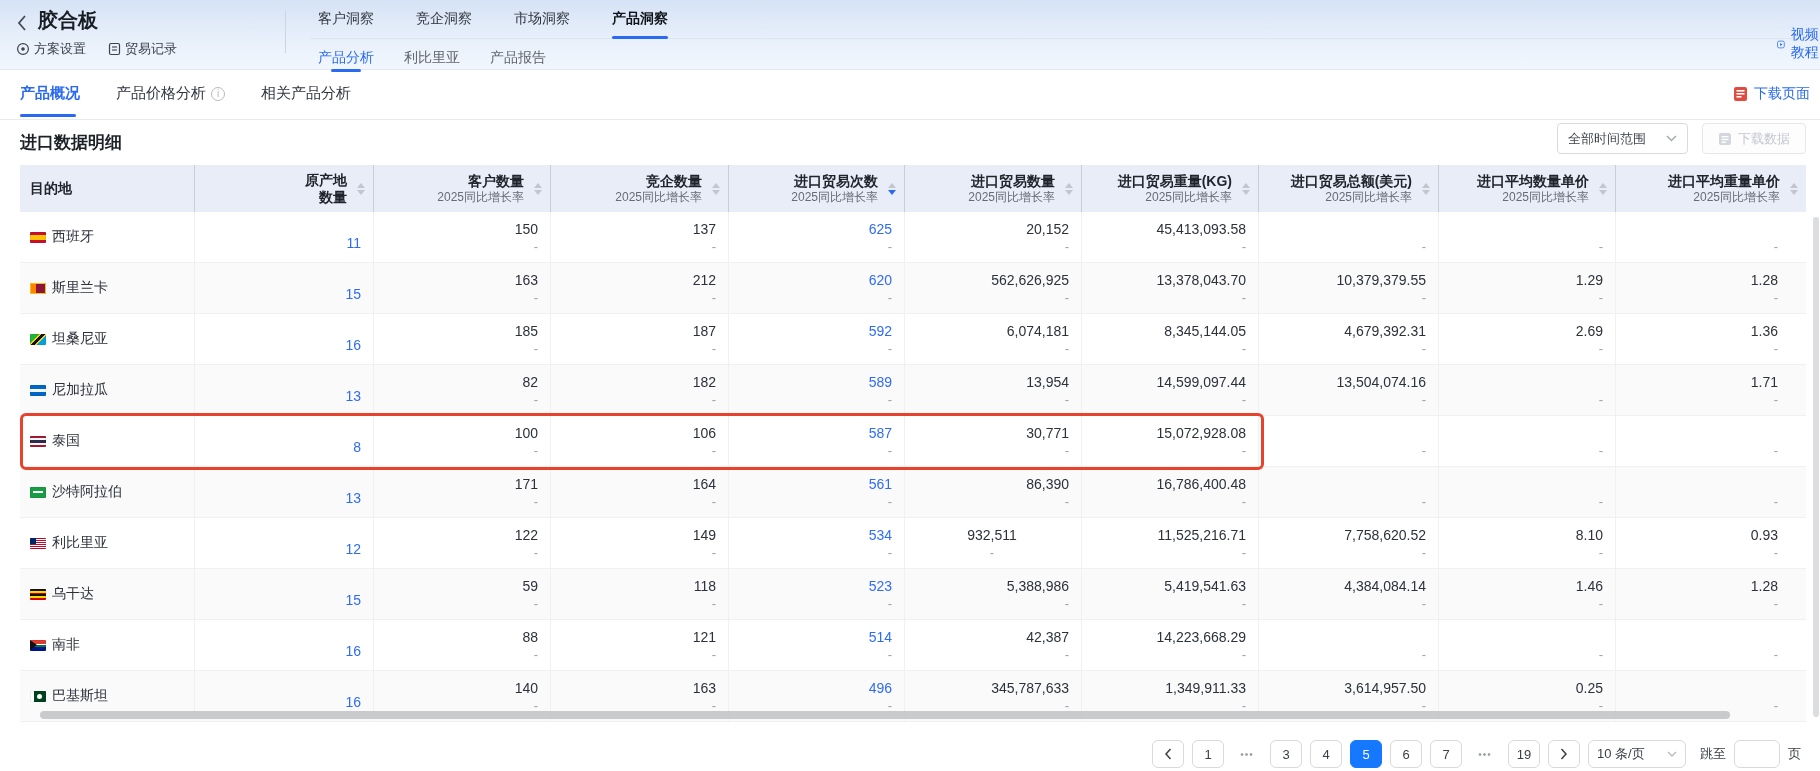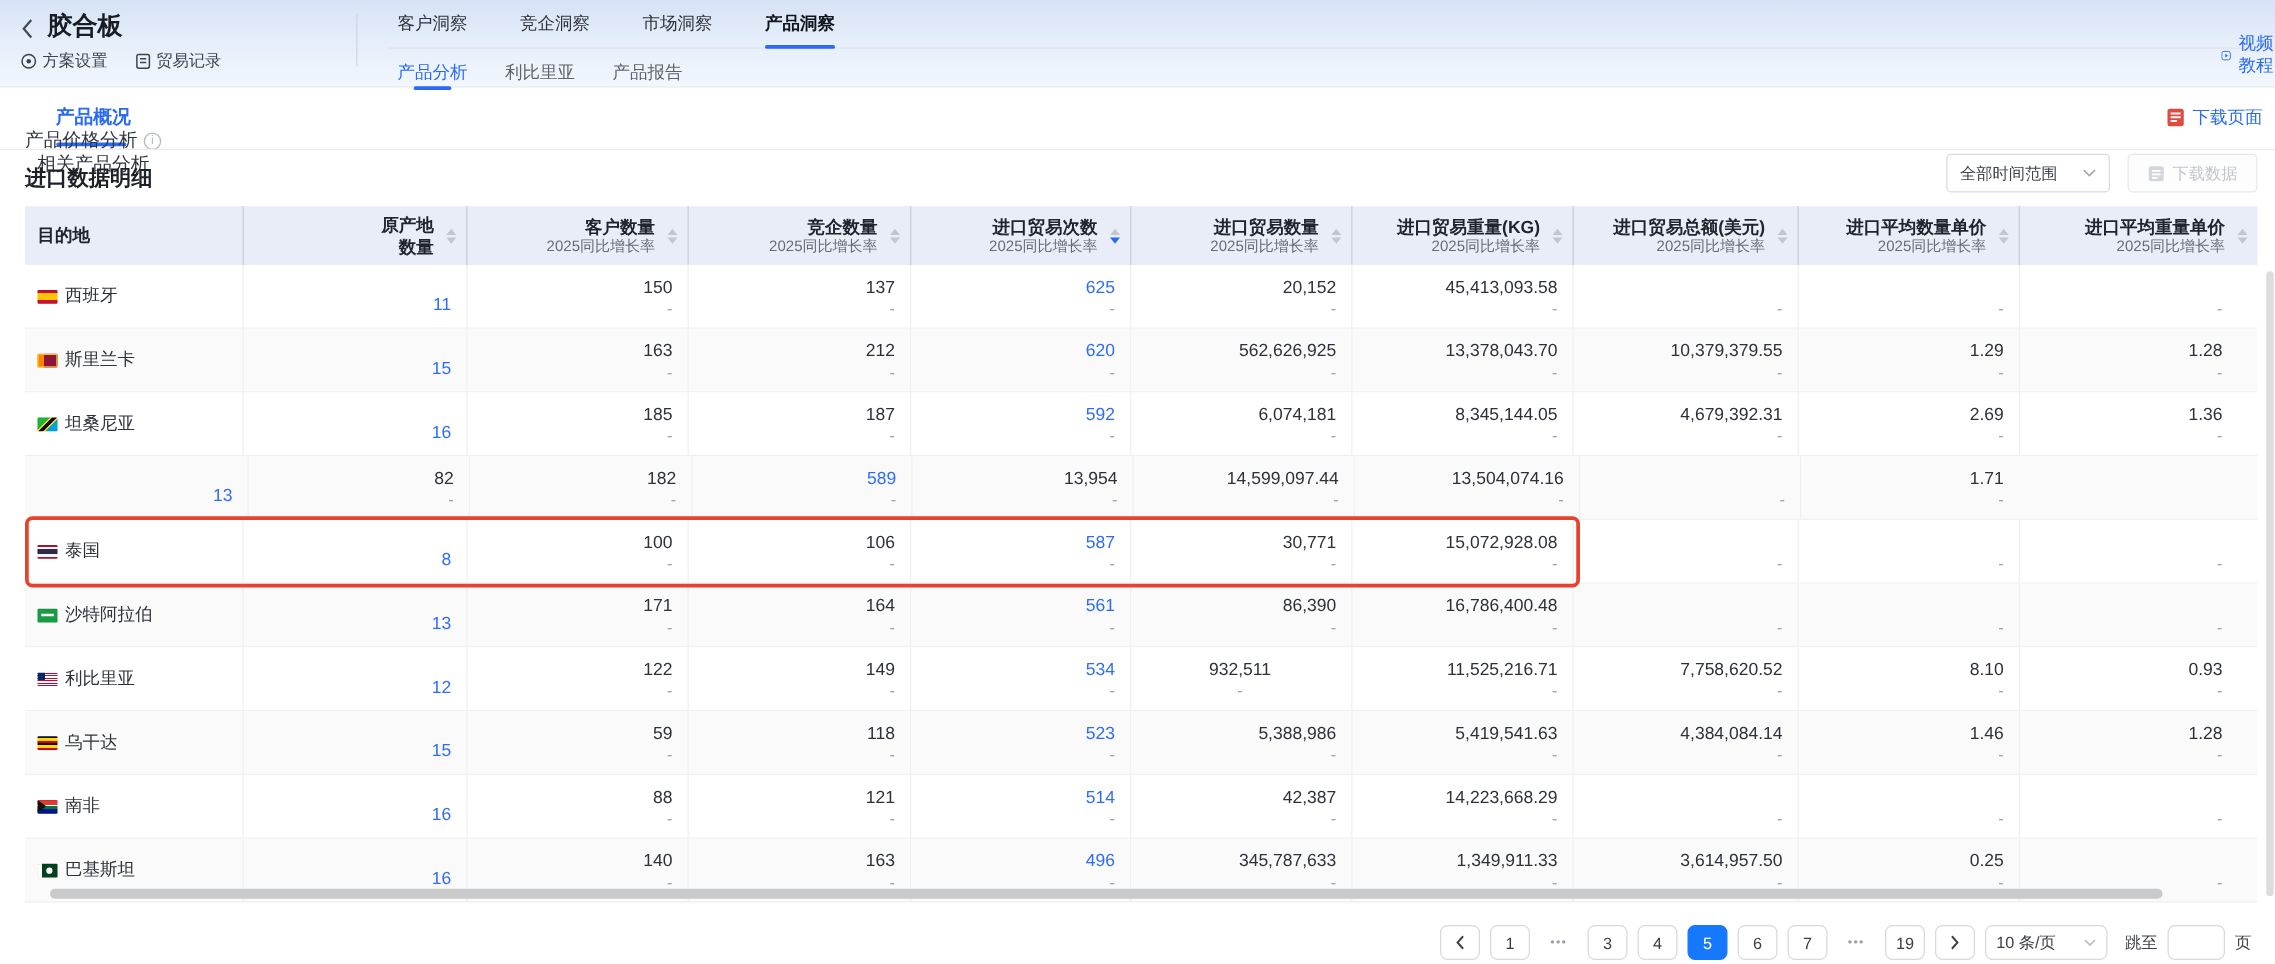--- a/index.html
+++ b/index.html
@@ -25,21 +25,21 @@
 
   .sub-tabs { position:absolute; left:318px; top:46px; height:24px; display:flex; gap:30px; align-items:center; }
   .sub-tab { font-size:14px; color:#5f646c; cursor:pointer; position:relative; }
   .sub-tab.active { color:#2a6af3; }
   .sub-tab.active::after { content:''; position:absolute; left:50%; transform:translateX(-50%); bottom:-5px; width:30px; height:3px; background:#2a6af3; border-radius:2px; }
 
   .video-link { position:absolute; left:1733px; top:26px; display:flex; align-items:center; gap:6px;
                 color:#2a6af3; font-size:14px; cursor:pointer;padding-left:44px; }
 
   
-  .nav2 { position:absolute; left:20px; top:84px; display:flex; align-items:center;flex-direction:column; }
+  .nav2 { position:absolute; left:20px; top:84px; display:flex; gap:36px; align-items:center; }
   .nav2-item { font-size:15px; color:#303540; cursor:pointer; position:relative; display:flex; align-items:center; gap:5px; }
   .nav2-item.active { color:#2a6af3; font-weight:bold; }
   .nav2-item.active::after { content:''; position:absolute; left:0; bottom:-14px; width:56px; height:3px; background:#2a6af3; border-radius:2px; }
   .info-icon { width:14px; height:14px; border:1px solid #b5bac2; border-radius:50%; color:#b5bac2;
                font-size:10px; line-height:12px; text-align:center; font-style:normal; }
   .download-page { position:absolute; left:1733px; top:85px; display:flex; align-items:center; gap:6px;
                    color:#2a6af3; font-size:14px; cursor:pointer; }
   .divider2 { position:absolute; left:0; top:119px; width:1820px; height:1px; background:#e9eaee; }
 
   
@@ -389,20 +389,24 @@
         <div class="td" style="width: 177px;">
           <div class="cv">2.69</div>
           <div class="cg">-</div>
         </div>
         <div class="td" style="width: 174px;">
           <div class="cv">1.36</div>
           <div class="cg">-</div>
         </div>
       </div>
       <div class="tr">
+        <div class="td td-dest" style="width: 175px;">
+          <i class="flag f-ni"></i>
+          <span>尼加拉瓜</span>
+        </div>
         <div class="td td-origin" style="width: 179px;">13</div>
         <div class="td" style="width: 177px;">
           <div class="cv">82</div>
           <div class="cg">-</div>
         </div>
         <div class="td" style="width: 178px;">
           <div class="cv">182</div>
           <div class="cg">-</div>
         </div>
         <div class="td" style="width: 176px;">

